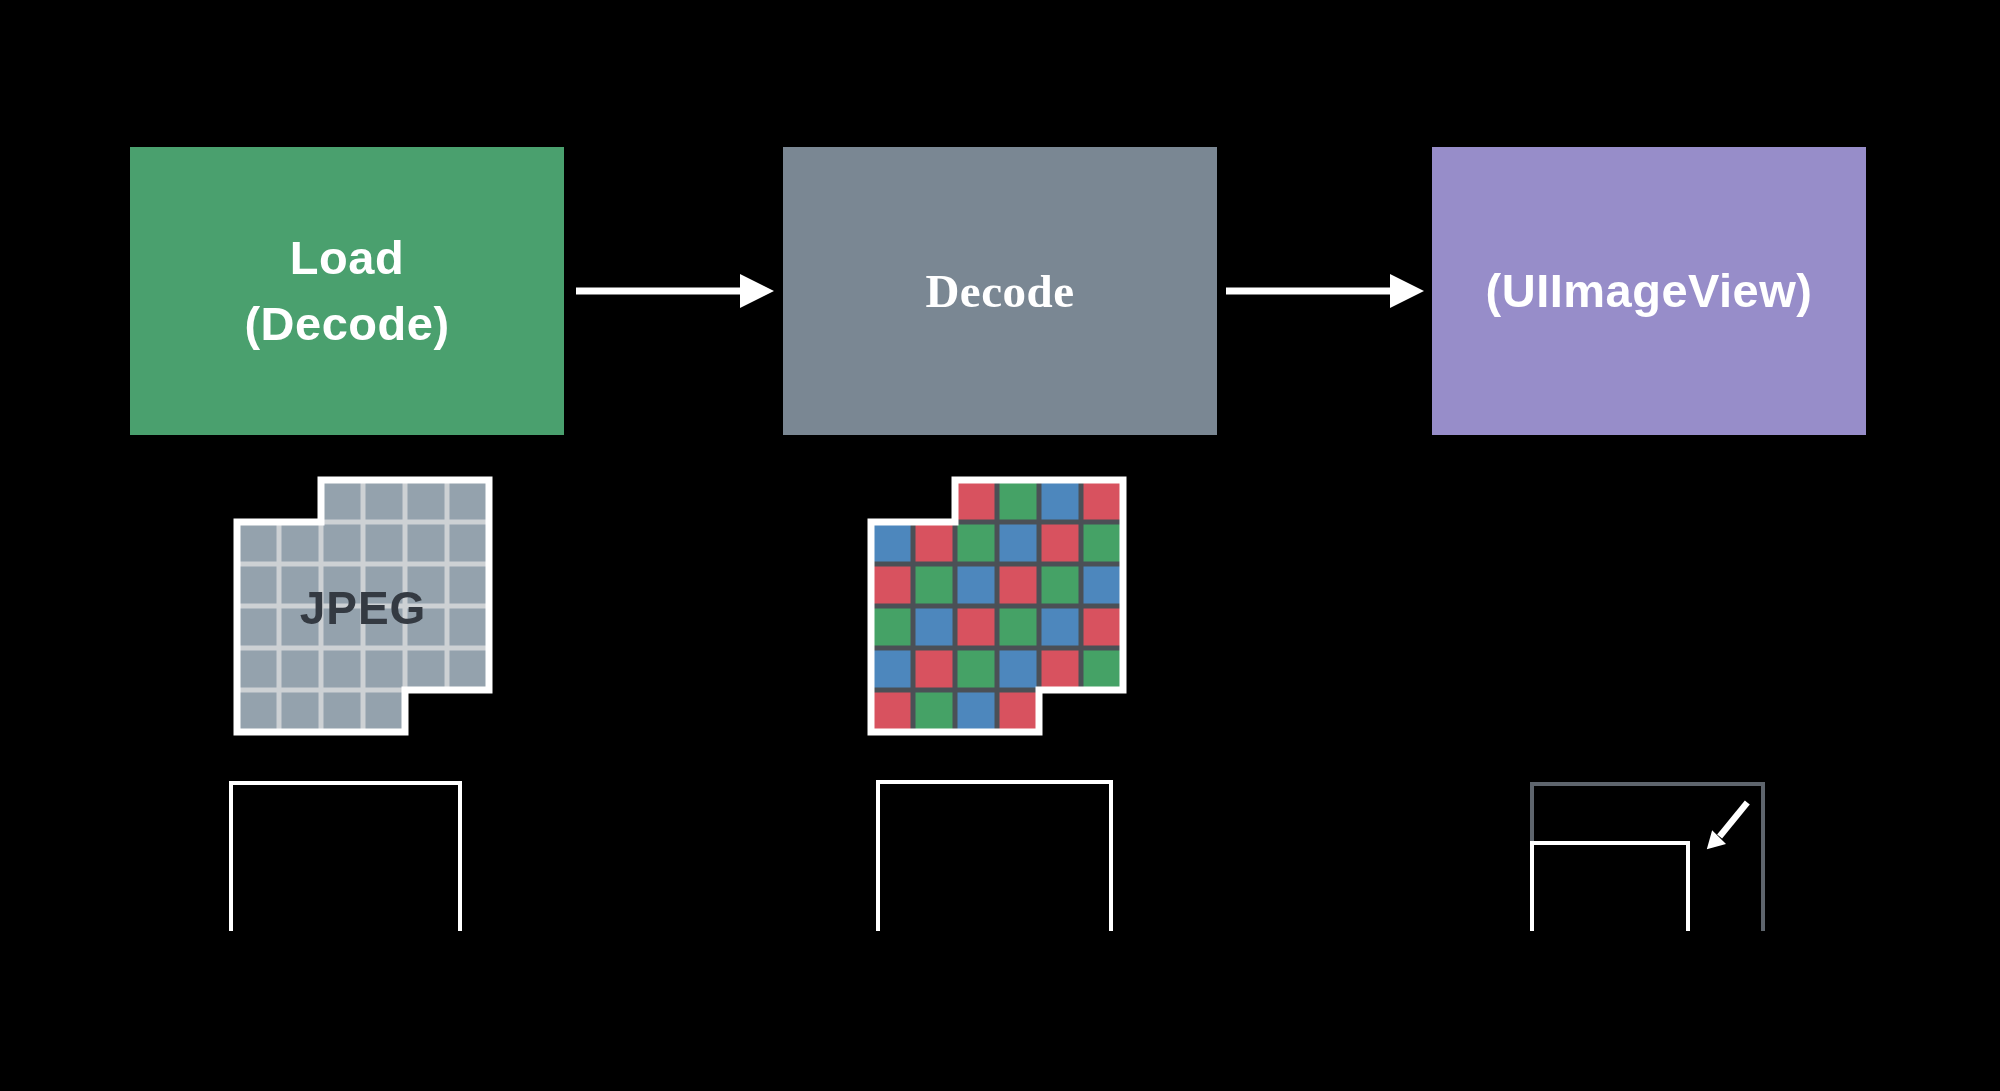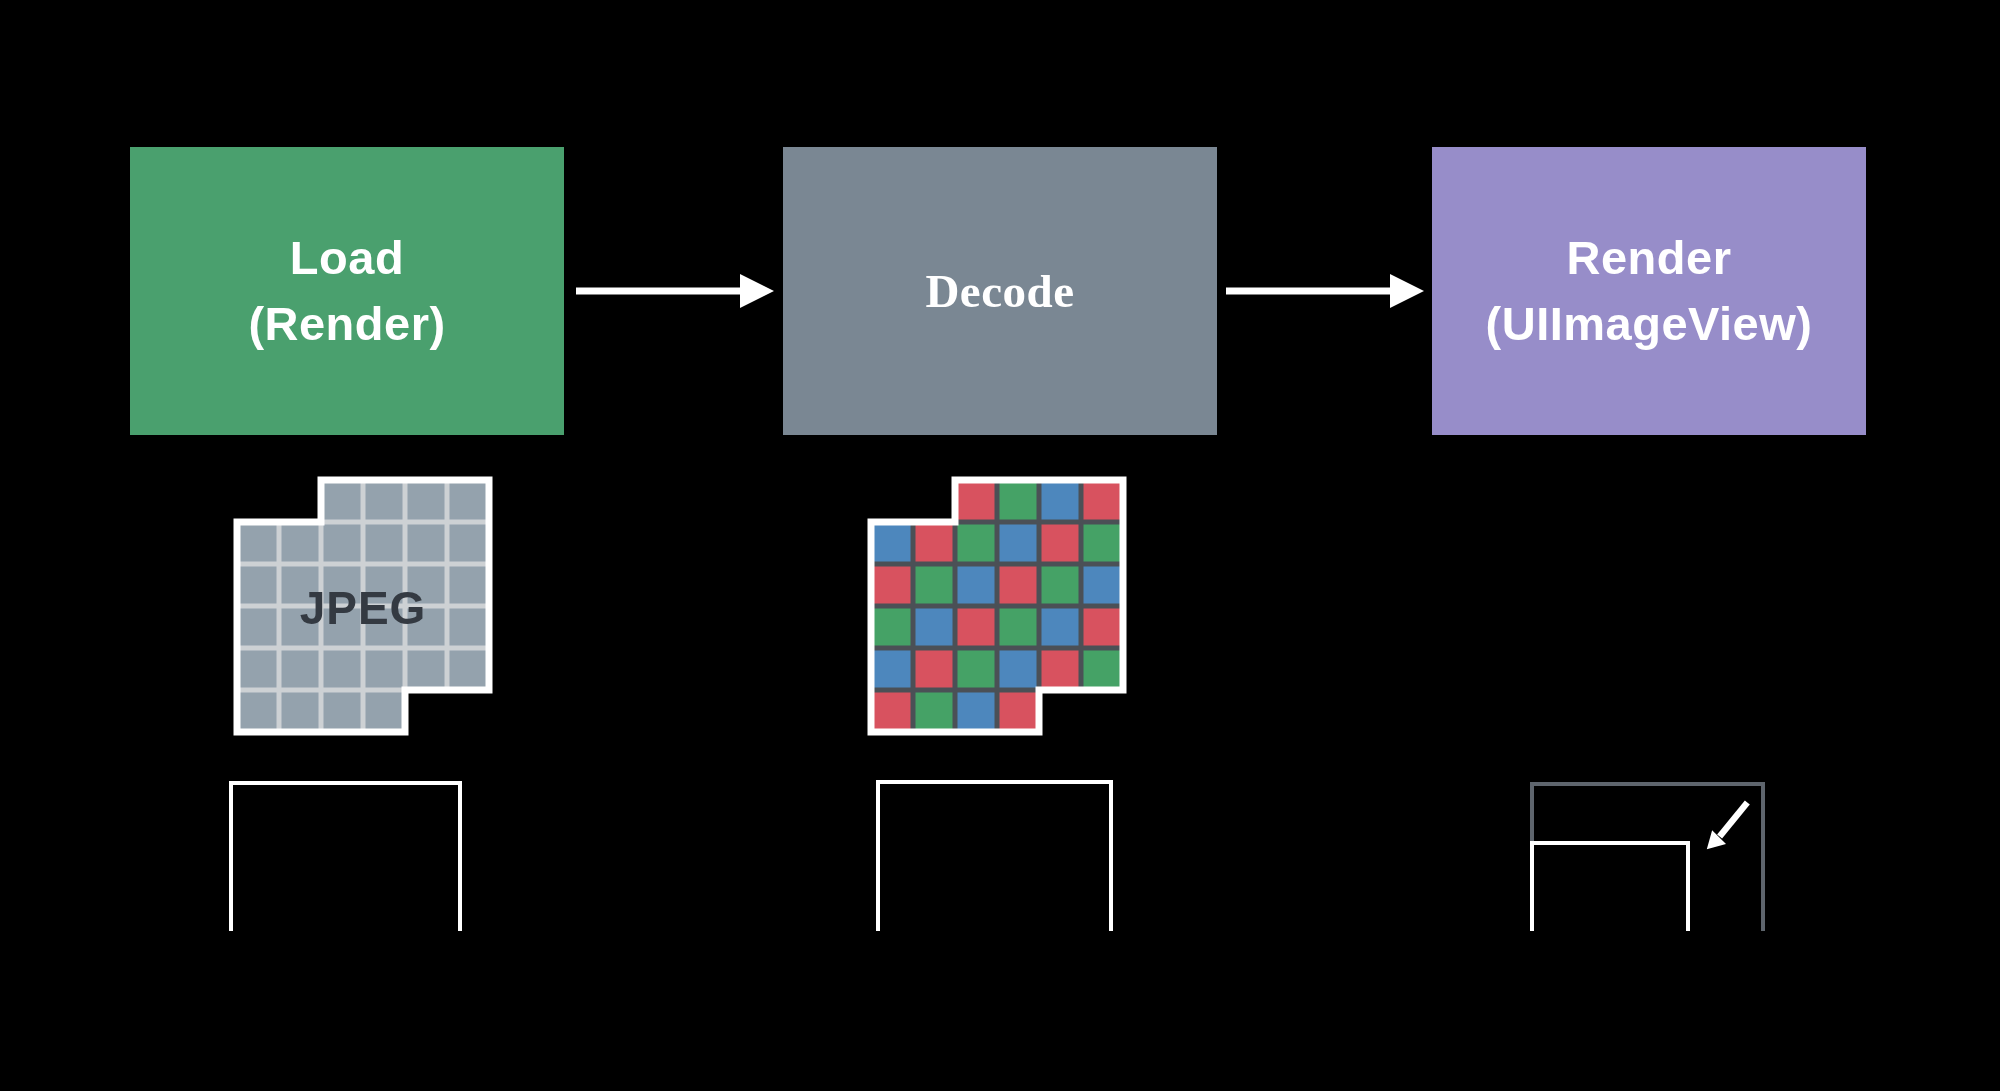--- a/index.html
+++ b/index.html
@@ -37,29 +37,28 @@
   .view-inner{position:absolute;left:-4px;bottom:-4px;width:160px;height:117px;border:4px solid #fff;}
   .shrink-arrow{position:absolute;left:160px;top:10px;width:64px;height:64px;}
 </style>
 </head>
 <body style="background: rgb(0, 0, 0);">
 
 <div class="canvas">
 
   <div class="stage stage-load" style="background-color: rgb(74, 160, 110);">
     <span class="line">Load</span>
-    <span class="line">(Render)</span>
+    <span class="line">(Decode)</span>
   </div>
 
   <div class="stage stage-decode" style="background-color: rgb(122, 135, 147); font-family: Liberation Serif, serif;">
     <span class="line">Decode</span>
   </div>
 
   <div class="stage stage-render" style="background-color: rgb(151, 141, 201);">
-    <span class="line">Render</span>
     <span class="line">(UIImageView)</span>
   </div>
 
   <svg class="flow-arrow flow-arrow-1" viewBox="0 0 200 40">
     <line x1="2" y1="20" x2="170" y2="20" stroke-width="7" stroke="#ffffff"></line>
     <polygon points="166,3 200,20 166,37" fill="#ffffff"></polygon>
   </svg>
 
   <svg class="flow-arrow flow-arrow-2" viewBox="0 0 200 40">
     <line x1="2" y1="20" x2="170" y2="20" stroke-width="7" stroke="#ffffff"></line>

